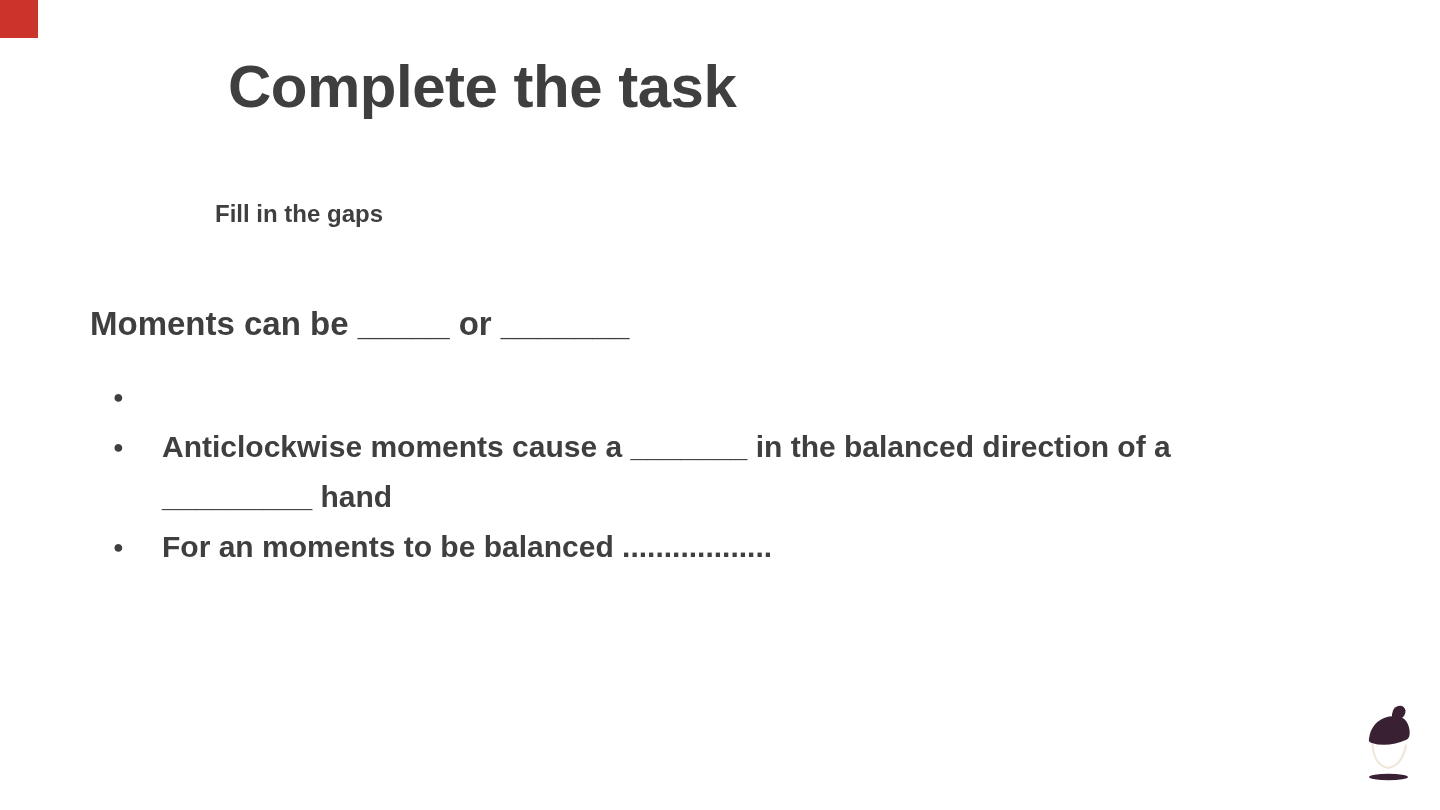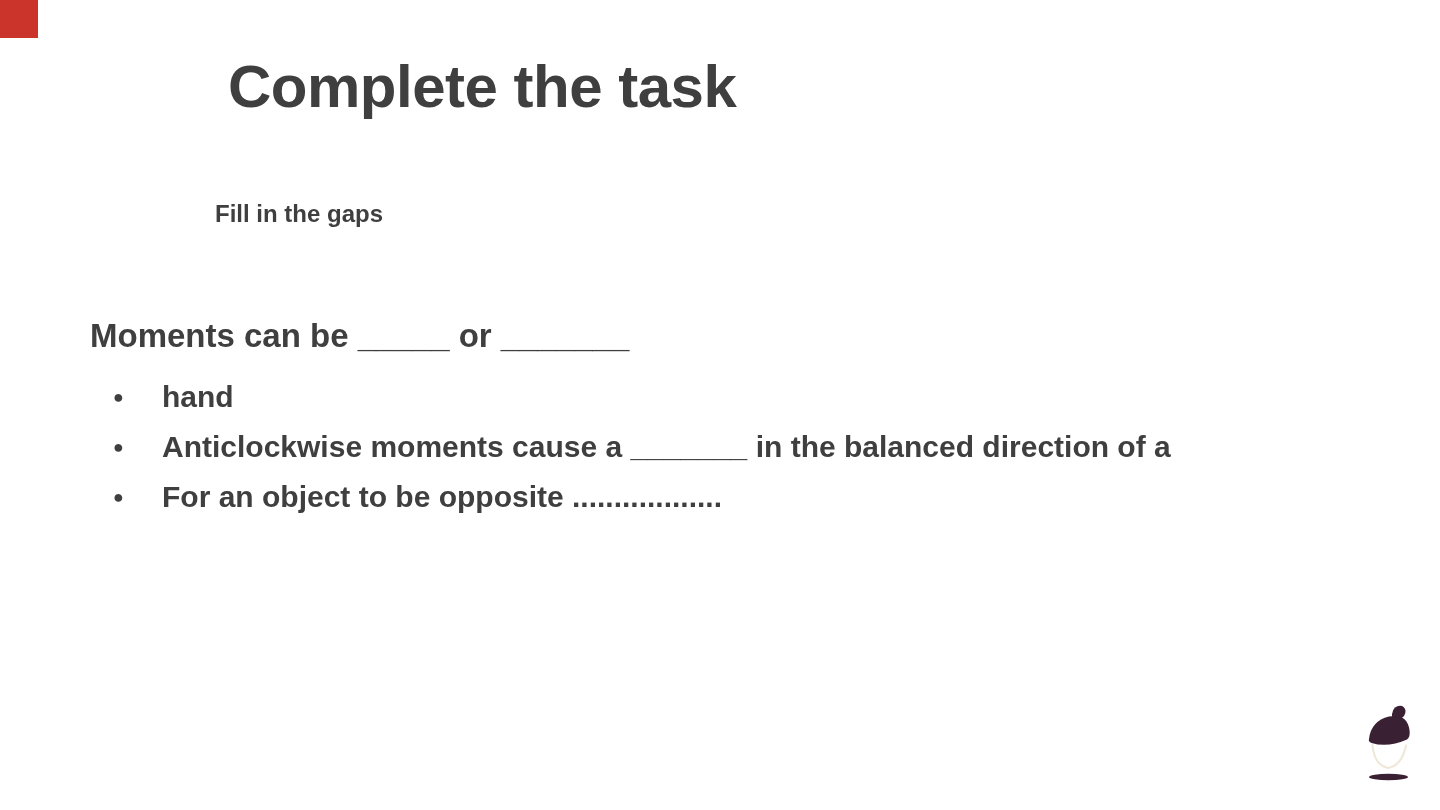--- a/index.html
+++ b/index.html
@@ -46,21 +46,20 @@
     white-space: nowrap;
   }
   .lead {
     position: absolute;
     left: 90px;
     top: 305px;
     font-size: 33px;
     font-weight: 700;
     color: #3f3f3f;
     white-space: nowrap;
-    margin-top: 12px;
   }
   .bullet-list {
     position: absolute;
     left: 113px;
     top: 372px;
     width: 1260px;
     margin: 0;
     padding: 0;
     list-style: none;
   }
@@ -107,33 +106,33 @@
   <div class="title">Complete the task</div>
 
   <div class="subtitle">Fill in the gaps</div>
 
   <div class="lead">Moments can be _____ or _______</div>
 
   <ul class="bullet-list">
     <li class="bullet-item">
       <span class="bullet-marker">●</span>
       <div class="bullet-text">
-        <span class="bullet-line">hand</span>
       </div>
     </li>
     <li class="bullet-item">
       <span class="bullet-marker">●</span>
       <div class="bullet-text">
         <span class="bullet-line">Anticlockwise moments cause a _______ in the balanced direction of a</span>
+        <span class="bullet-line">_________ hand</span>
       </div>
     </li>
     <li class="bullet-item">
       <span class="bullet-marker">●</span>
       <div class="bullet-text">
-        <span class="bullet-line">For an object to be opposite ..................</span>
+        <span class="bullet-line">For an moments to be balanced ..................</span>
 
       </div>
     </li>
   </ul>
 
   <div class="logo">
     <svg width="52" height="80" viewBox="0 0 52 80" xmlns="http://www.w3.org/2000/svg">
 
       <path d="M29 15 Q28 4 35 2 Q41 0.5 42.5 6.5 Q43 12 36.5 15.5 L30 18 Z" fill="#3a2033"></path>
 

